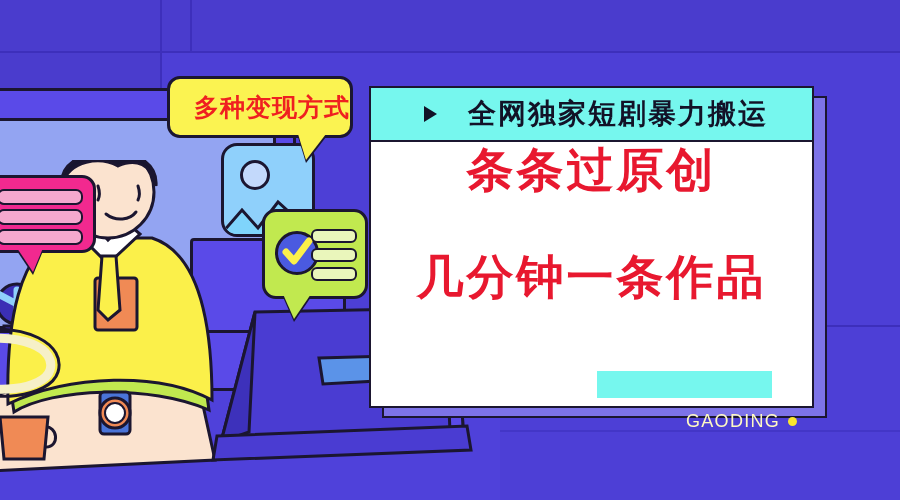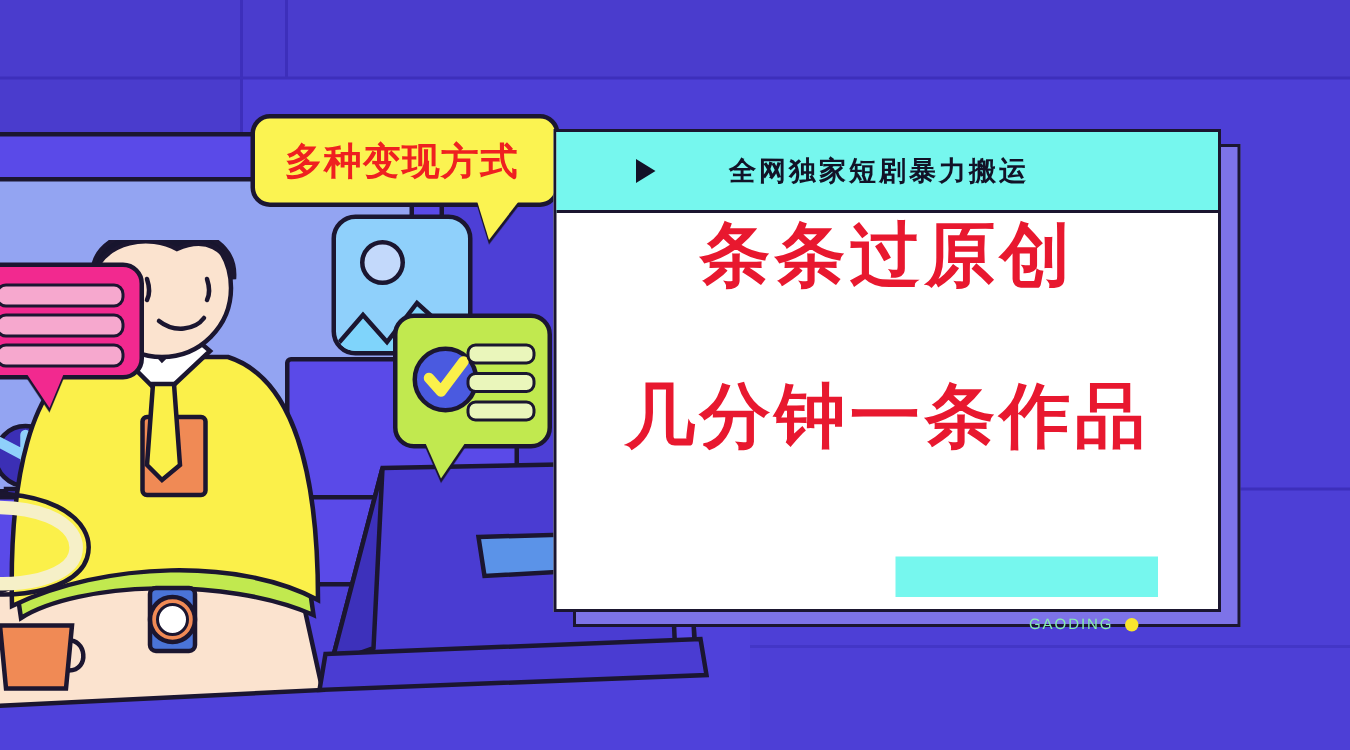--- a/index.html
+++ b/index.html
@@ -94,21 +94,21 @@
   }
   .check-circle{
     position:absolute;left:10px;top:19px;width:38px;height:38px;border-radius:50%;
     background:#4a5ae0;border:3px solid #1b1630;
   }
 
   
   .bub-yellow{
     position:absolute;left:167px;top:76px;width:180px;height:56px;
     background:#fbf351;border:3px solid #1b1630;border-radius:13px;
-    display:flex;align-items:center;justify-content:flex-start;padding-left:20px;
+    display:flex;align-items:center;justify-content:flex-end;
   }
   .bub-yellow .tail{
     position:absolute;right:24px;bottom:-25px;width:0;height:0;
     border-left:8px solid transparent;border-right:20px solid transparent;
     border-top:26px solid #fbf351;
     filter:drop-shadow(0 3px 0 #1b1630);
   }
   .bub-yellow-text{
     font-size:25px;font-weight:bold;color:#ef2020;letter-spacing:1px;
     white-space:nowrap;
@@ -127,40 +127,40 @@
     position:absolute;left:0;top:0;width:100%;height:52px;
     background:#76f7ee;border-bottom:2px solid #1b1630;
     display:flex;align-items:center;
   }
   .play-tri{
     margin-left:53px;width:0;height:0;
     border-top:8px solid transparent;border-bottom:8px solid transparent;
     border-left:13px solid #121227;
   }
   .card-header-text{
-    margin-left:49px;font-size:18px;font-weight:bold;color:#121227;letter-spacing:2px;
+    margin-left:31px;font-size:28px;font-weight:bold;color:#121227;letter-spacing:2px;
   }
   .card-body{
     position:absolute;left:0;top:52px;width:100%;height:266px;
     display:flex;flex-direction:column;align-items:center;
   }
   .headline{
     margin-top:54px;font-size:47px;font-weight:bold;color:#e8182f;
     letter-spacing:3px;line-height:1.12;text-align:center;white-space:nowrap;
   }
   .card-cta{
     position:absolute;left:226px;top:283px;width:175px;height:27px;background:#76f7ee;
   }
 
   
   .watermark{
     position:absolute;left:686px;top:411px;
     display:flex;align-items:center;gap:8px;
   }
-  .wm-text{color:#86efac;font-size:10px;letter-spacing:1.3px;text-align:center;}
+  .wm-text{color:#fef9c3;font-size:18px;letter-spacing:1.3px;text-align:center;}
   .wm-dot{width:9px;height:9px;border-radius:50%;background:#f9e52e;}
 </style>
 </head>
 <body>
 
 <div class="stage">
 
   <div class="bg-base"></div>
   <div class="bg-band" style="left:0;top:0;width:900px;height:52px;"></div>
   <div class="bg-band" style="left:0;top:0;width:160px;height:500px;"></div>

